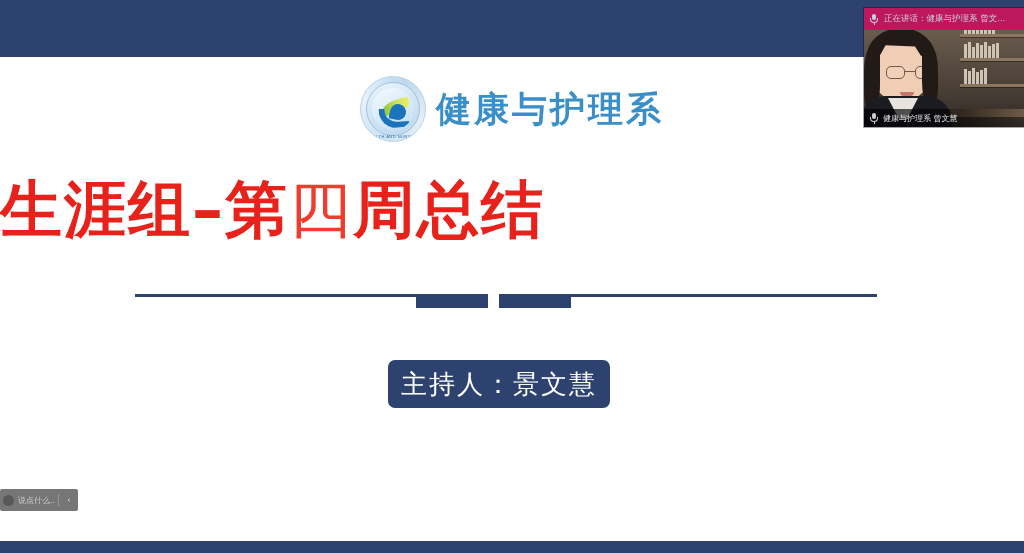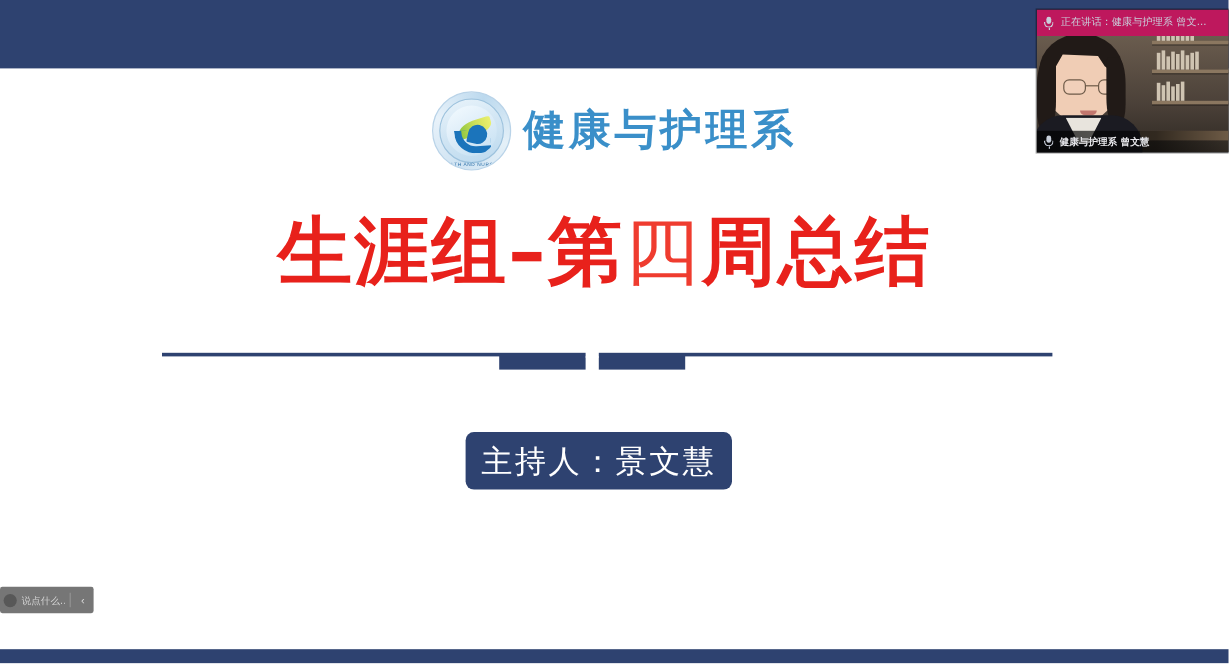--- a/index.html
+++ b/index.html
@@ -103,21 +103,20 @@
     font-family:"DejaVu Sans Mono", monospace;
     font-size:11.5px;
     color:#7fb6dc;
     letter-spacing:1.6px;
     margin-top:2px;
   }
 
   
   .title {
     position:absolute; left:0; top:168px; width:1008px;
-    text-align:center;
     font-family:"DejaVu Sans", sans-serif;
     font-size:62px;
     font-weight:700;
     color:#e8211b;
     letter-spacing:2px;
     white-space:nowrap;
   }
   .title .thin {
     font-weight:400;
     color:#ef3c2f;
@@ -263,21 +262,20 @@
     width:30px; height:22px;
     background:#e8e4dd;
     clip-path:polygon(50% 0,100% 0,62% 100%,38% 100%,0 0);
   }
   .video .vname {
     position:absolute; left:0; bottom:0; width:100%; height:18px;
     background:linear-gradient(90deg,rgba(0,0,0,.72) 0%,rgba(0,0,0,.55) 62%,rgba(0,0,0,0) 100%);
     display:flex; align-items:center; gap:5px;
     padding:0 6px;
     z-index:3;
-    font-weight:bold;
   }
   .video .vname .ntxt {
     font-family:"DejaVu Sans", sans-serif;
     font-size:8px; color:#e8e8ec;
     white-space:nowrap; overflow:hidden;
   }
 
   
   .chatbar {
     position:absolute; left:0; top:489px;

